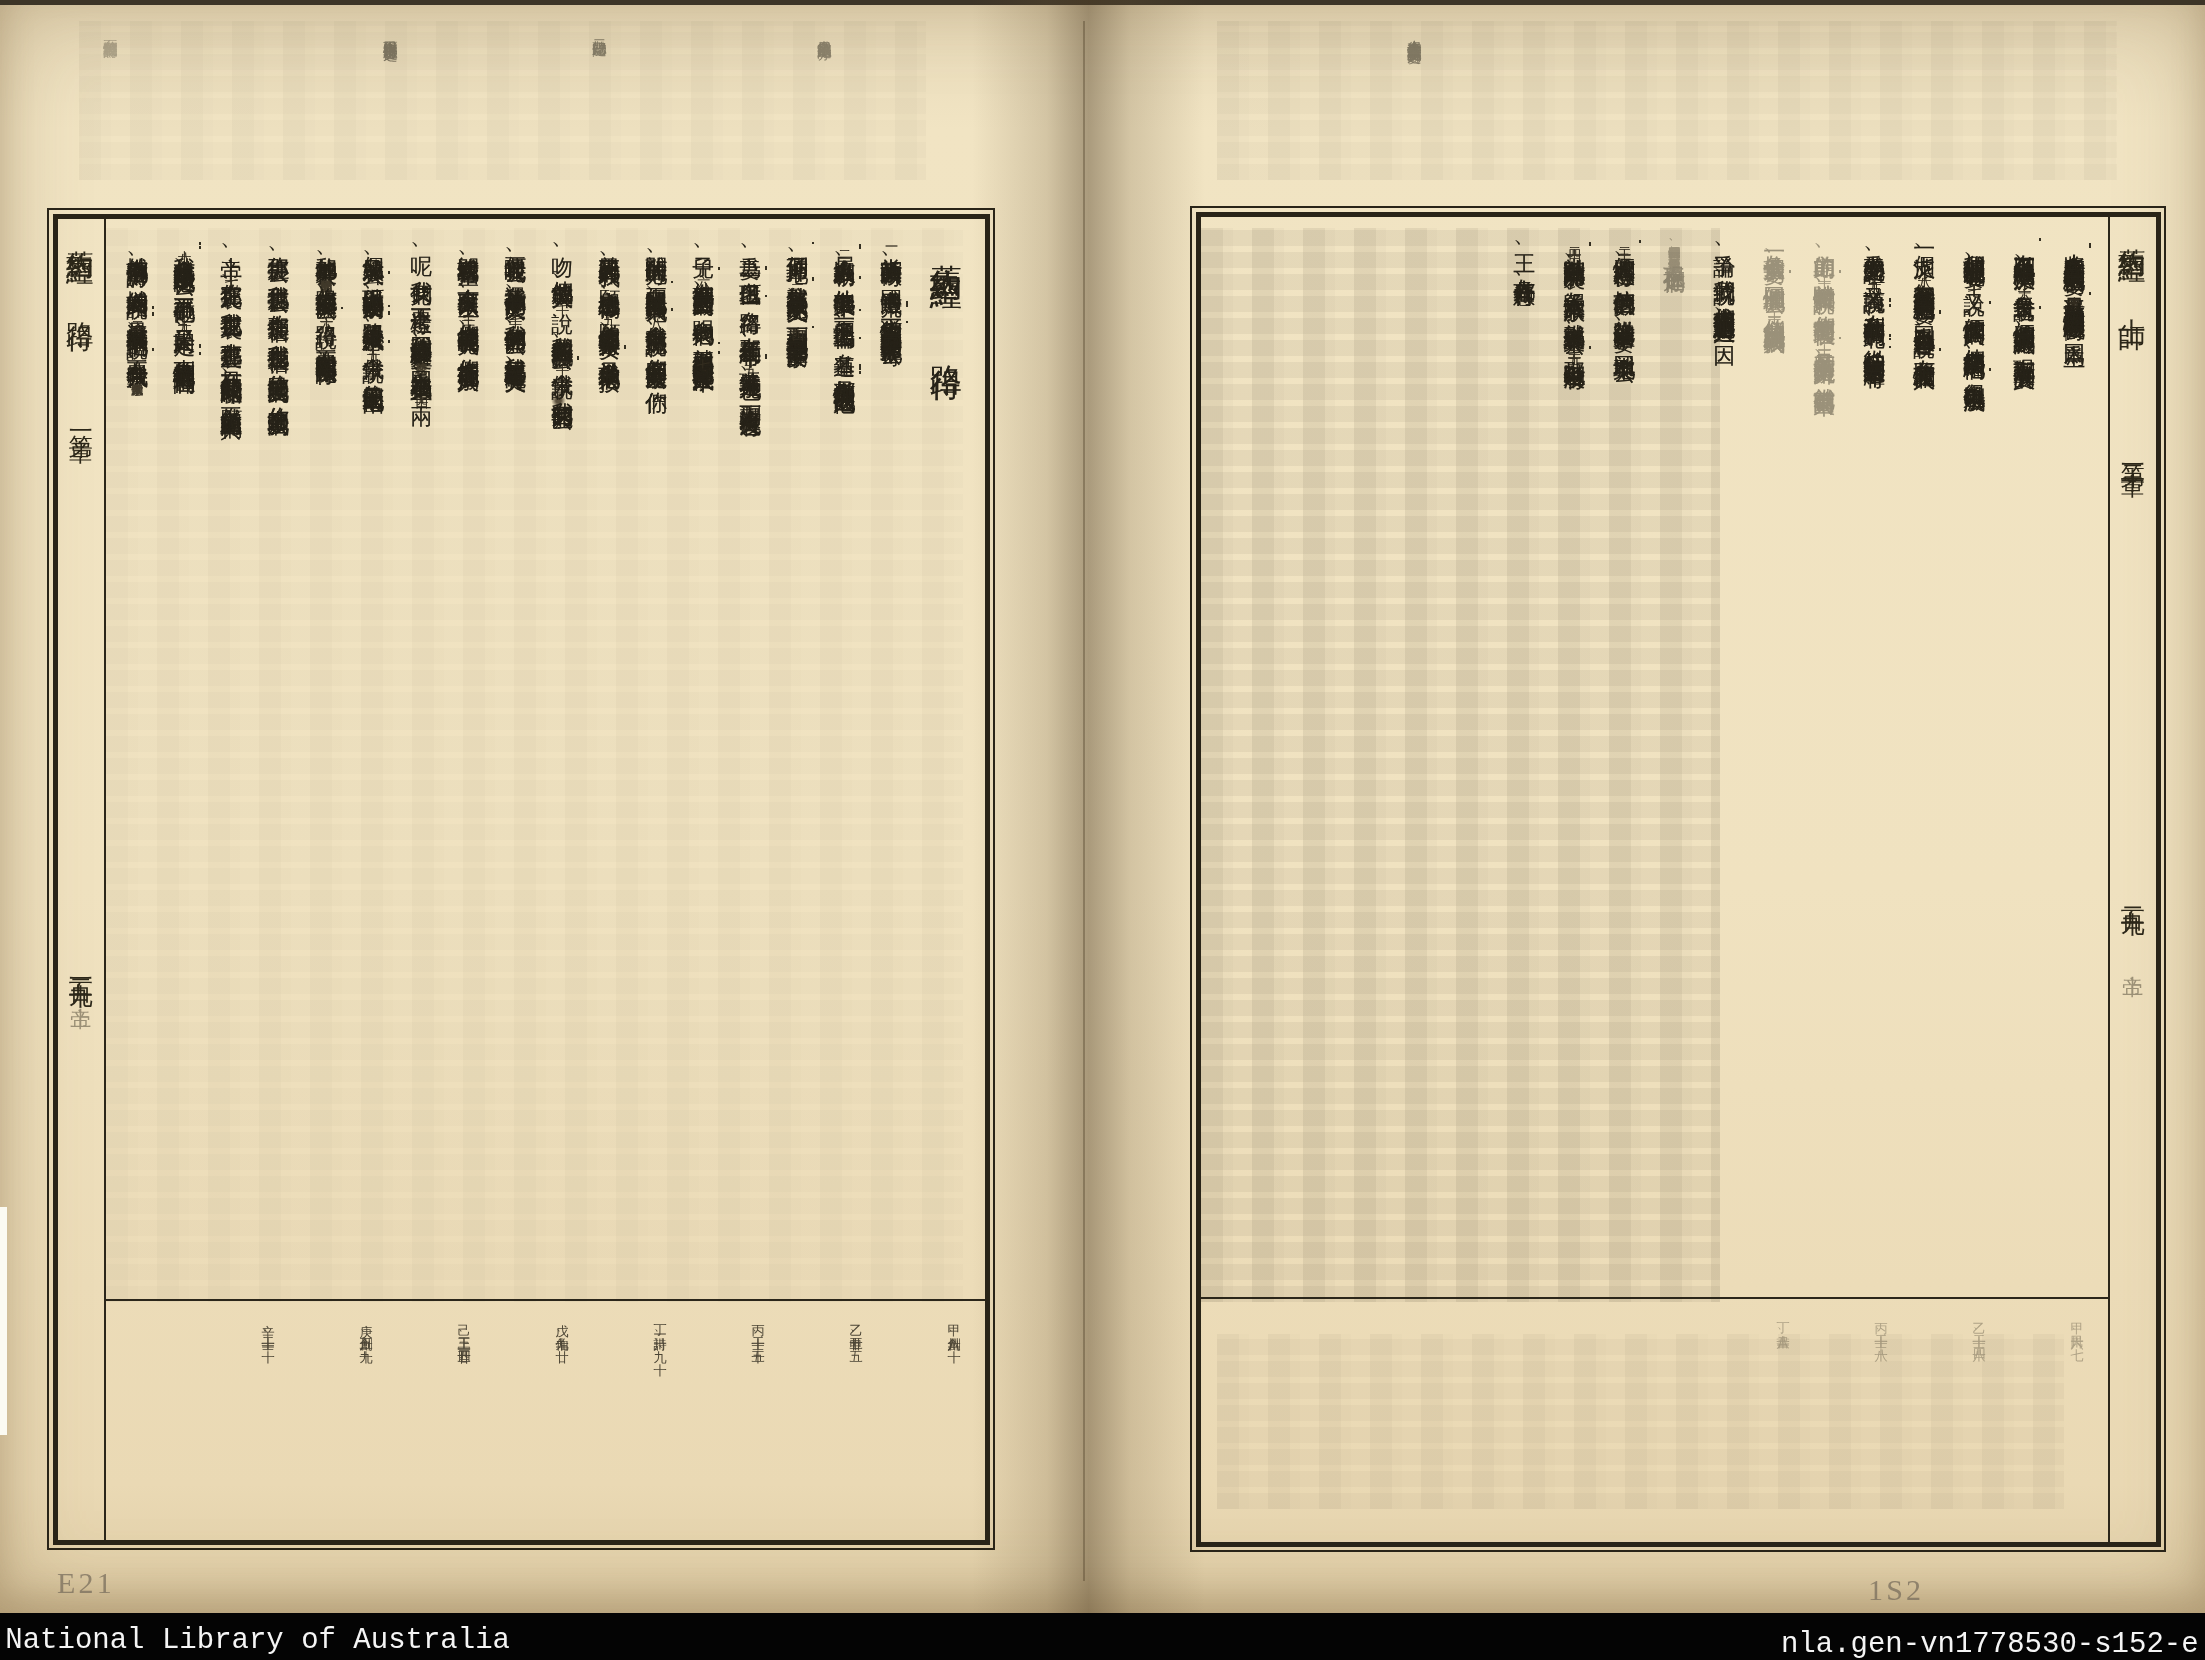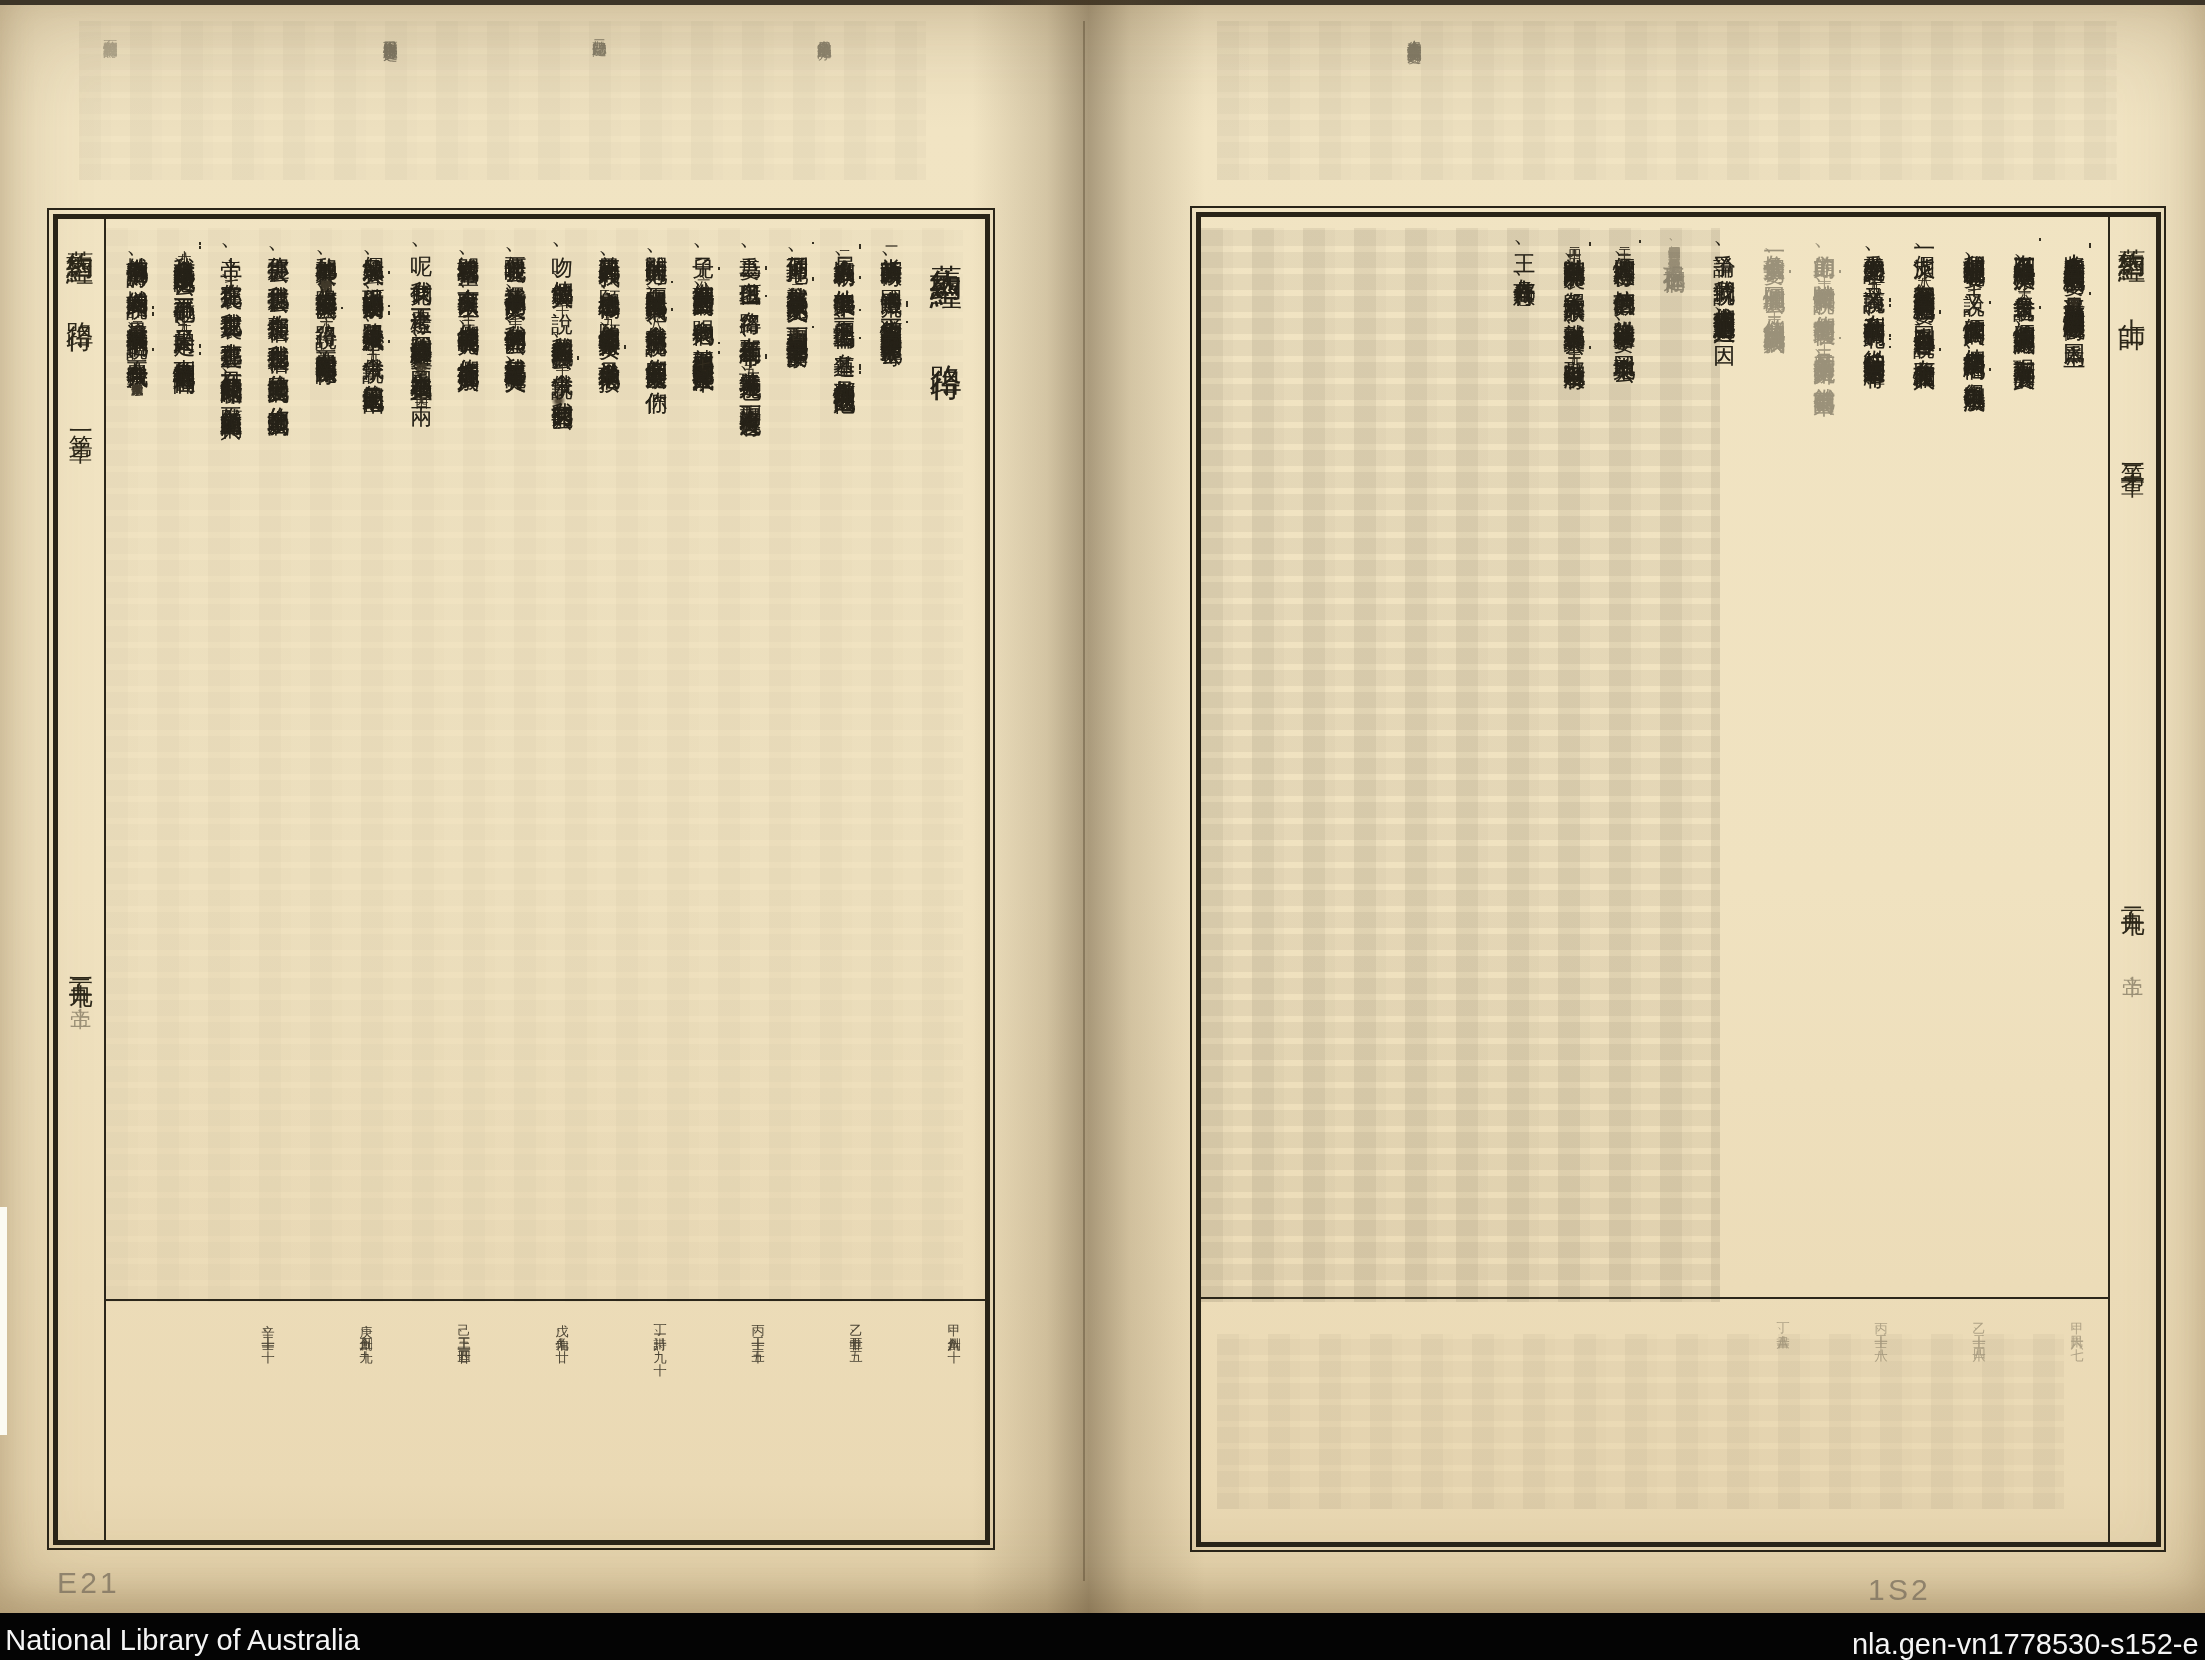--- a/index.html
+++ b/index.html
@@ -54,25 +54,25 @@
   
   .ghost{position:absolute;pointer-events:none;
      background:
        repeating-linear-gradient(90deg,rgba(96,88,68,.20) 0 22px,rgba(96,88,68,.06) 22px 32px,rgba(96,88,68,0) 32px 51px),
        repeating-linear-gradient(0deg,rgba(70,62,48,.12) 0 16px,rgba(70,62,48,0) 16px 22px);
      filter:blur(0.5px);}
   
   .tnote{position:absolute;writing-mode:vertical-rl;font-size:14.3px;line-height:17.5px;
          color:#3f3a2d;letter-spacing:0.5px;}
   
-  .corner{position:absolute;font-family:Liberation Sans, sans-serif;
+  .corner{position:absolute;font-family:Liberation Serif, serif;
           font-size:30px;color:rgba(120,110,92,.75);letter-spacing:3.2px;}
   
   .bar{position:absolute;left:0;top:1613px;width:2205px;height:48px;background:#040404;
-       color:#f5f5f5;font-family:Liberation Sans, sans-serif;}
+       color:#f5f5f5;font-family:Liberation Mono, monospace;}
   .bar .lib{position:absolute;left:5.3px;bottom:4.2px;font-size:29px;}
   .bar .id{position:absolute;right:6.4px;bottom:0;font-size:29px;}
 </style>
 </head>
 <body>
 
 <div id="stage">
   <div class="paper"></div>
   <div class="top-edge"></div>
   <div class="gutter"></div>

